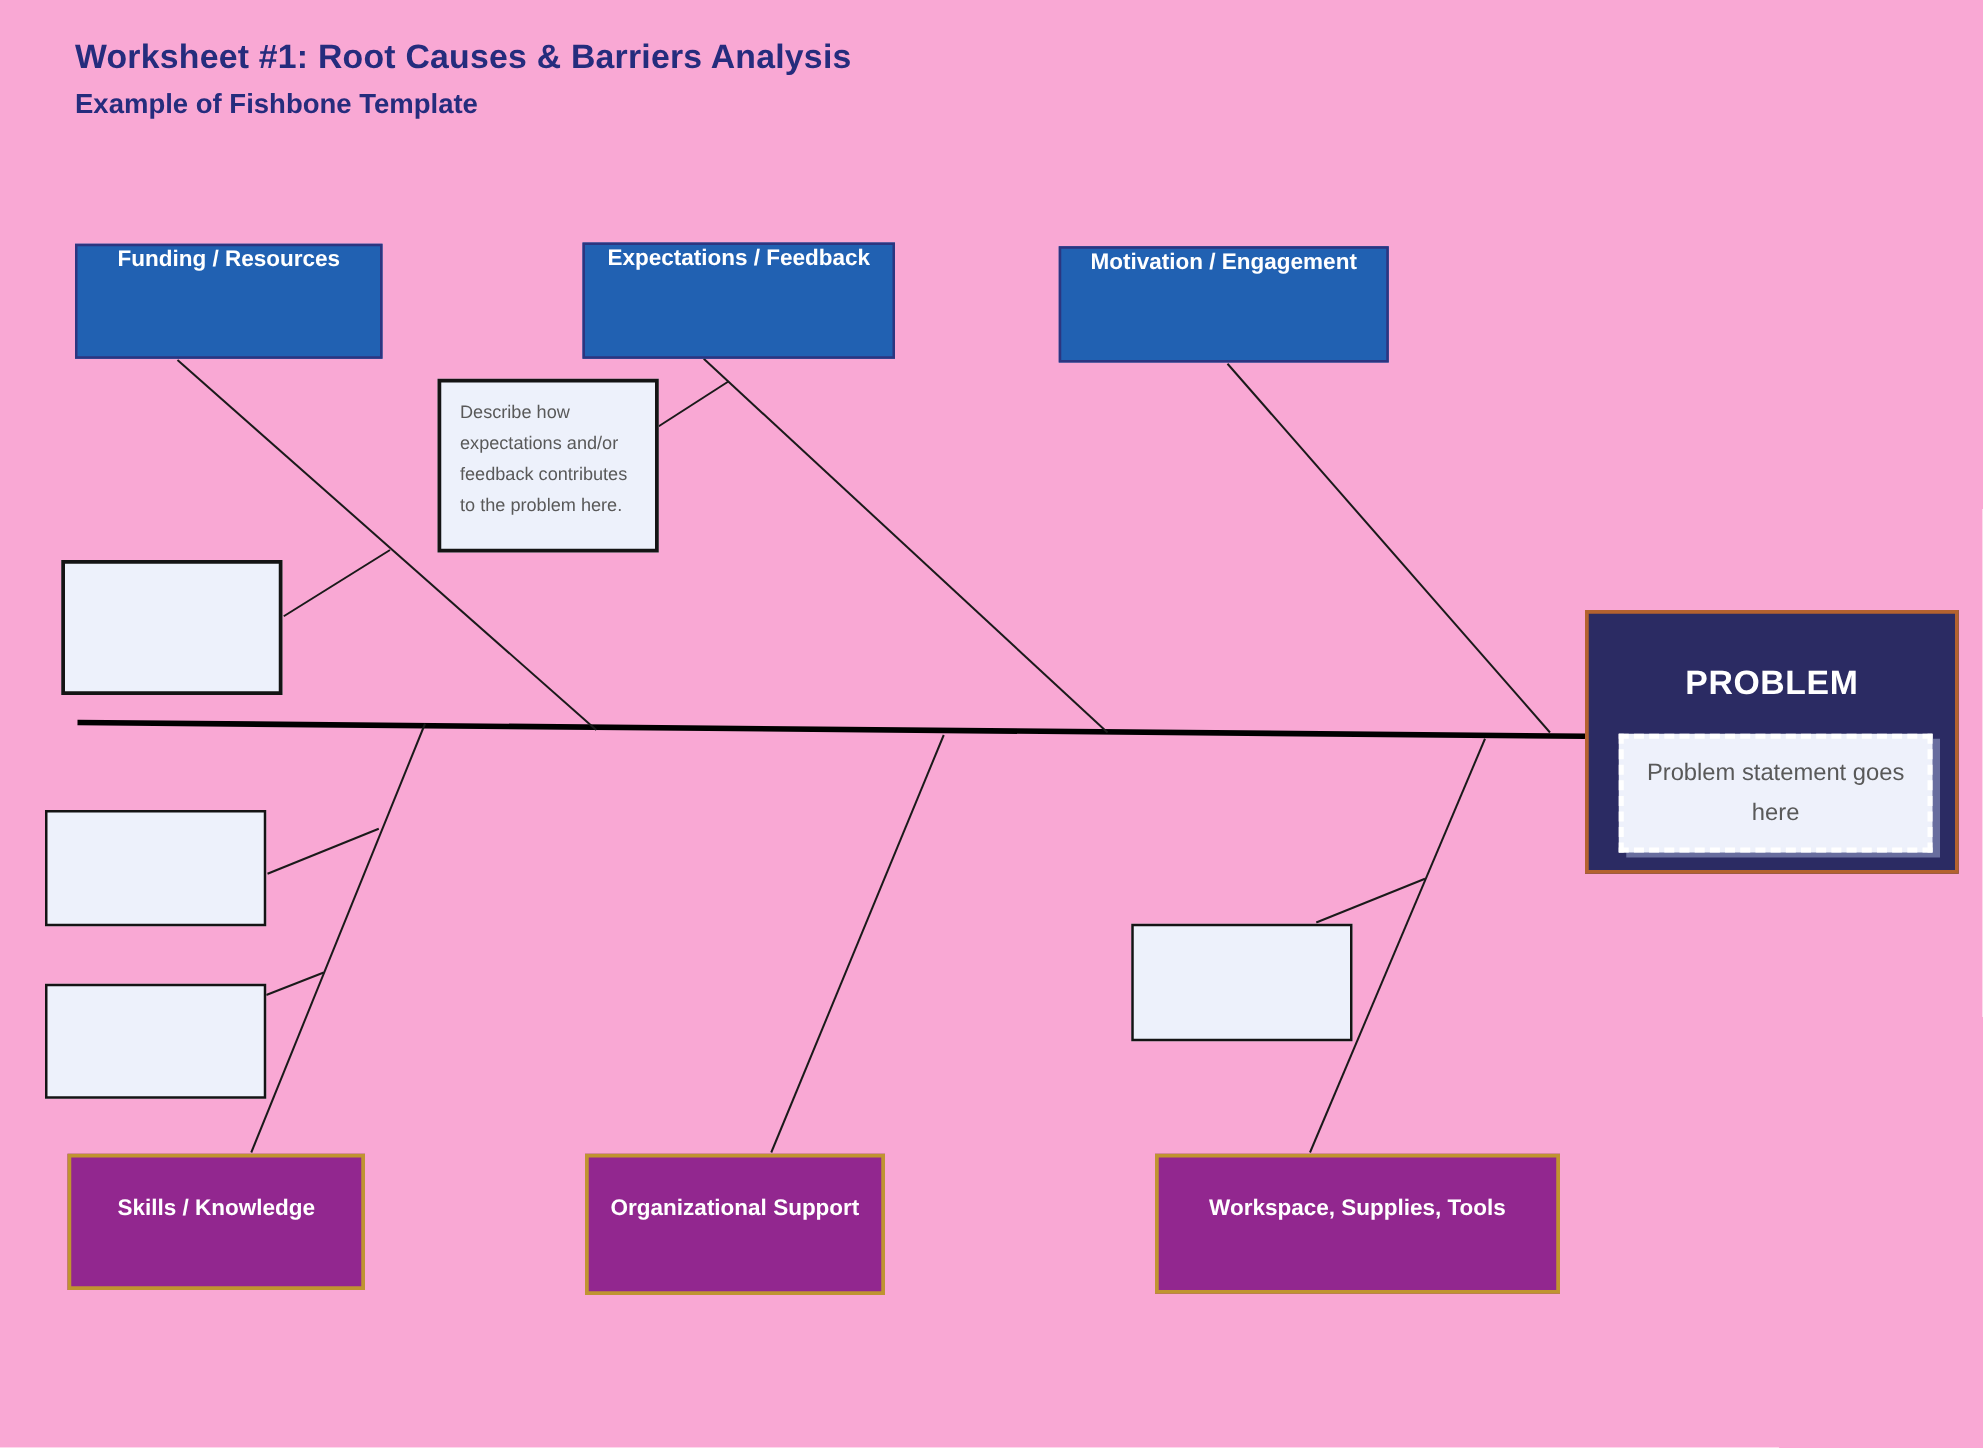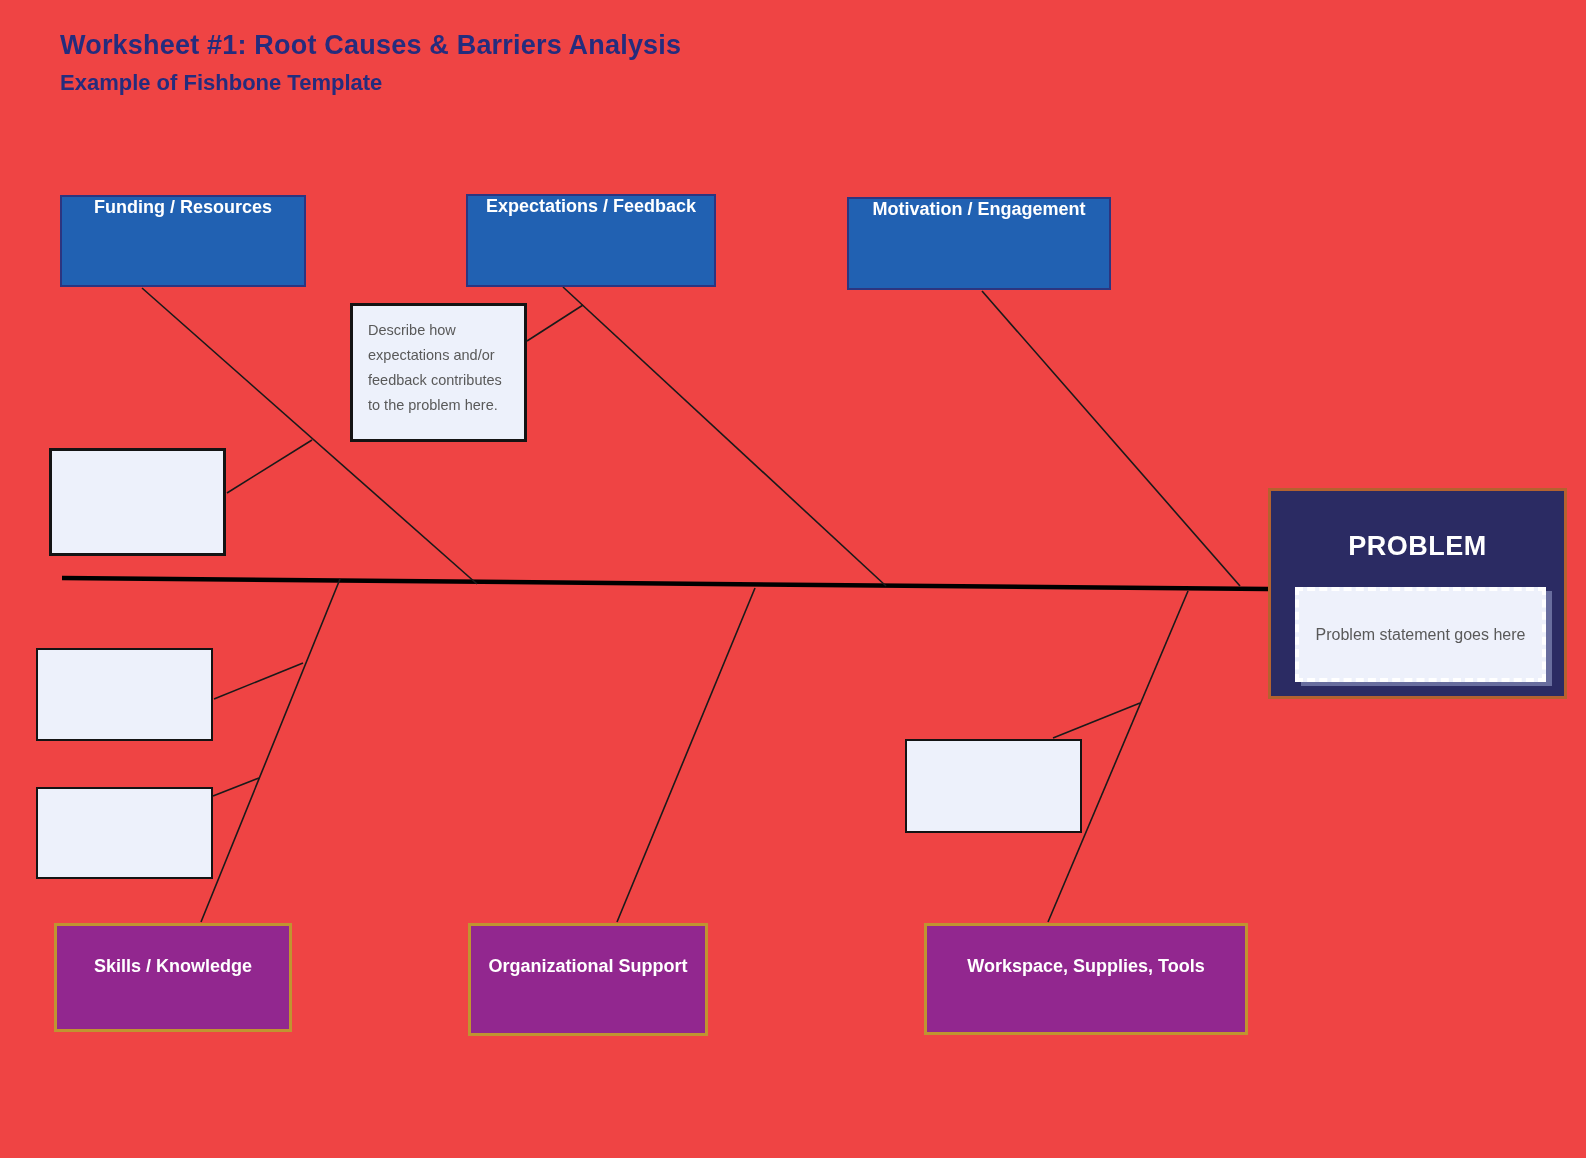--- a/index.html
+++ b/index.html
@@ -1,20 +1,20 @@
 <!DOCTYPE html>
 <html><head>
 <meta charset="utf-8">
 <style>
   html, body { margin: 0; padding: 0; background: #ffffff; }
   .canvas {
     position: relative;
     width: 1586px;
     height: 1158px;
-    background: #ef4444;
+    background: #f9a8d4;
     font-family: "Liberation Sans", sans-serif;
     overflow: hidden;
   }
   .titles { position: absolute; left: 60px; top: 30px; }
   .title {
     font-size: 27px;
     font-weight: 700;
     color: #252c7d;
     letter-spacing: 0.2px;
   }
@@ -83,21 +83,21 @@
     background: #eef1fb;
     border: 4px dashed #ffffff;
     box-shadow: 6px 4px 0 rgba(125, 132, 178, 0.75);
     display: flex;
     align-items: center;
     justify-content: center;
     text-align: center;
   }
   .problem-inner .ph {
     color: #595959;
-    font-size: 16px;
+    font-size: 19px;
     line-height: 32px;
     max-width: 215px;
   }
 </style>
 </head>
 <body>
 
 <div class="canvas">
 
   <div class="titles">

